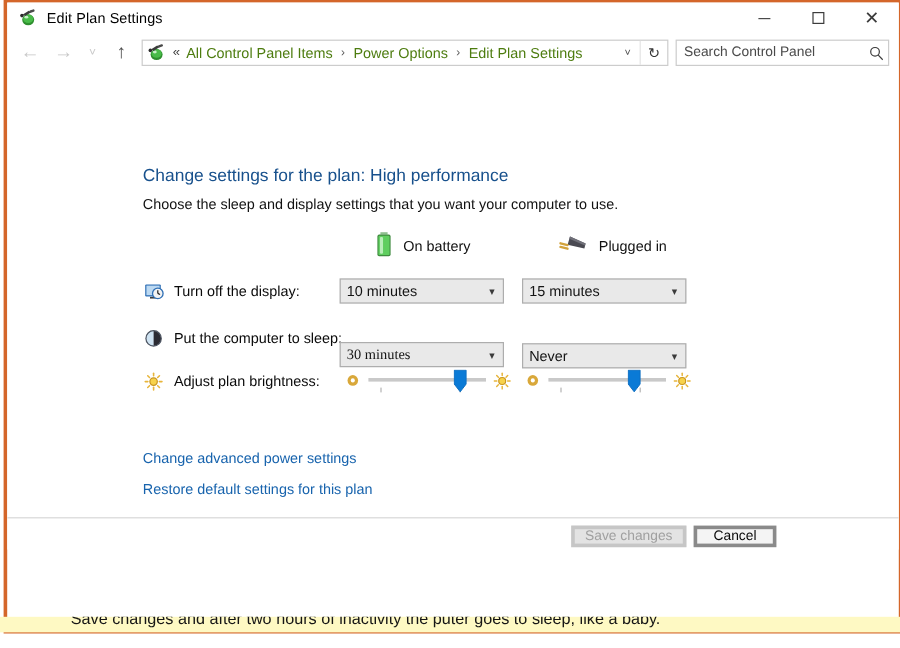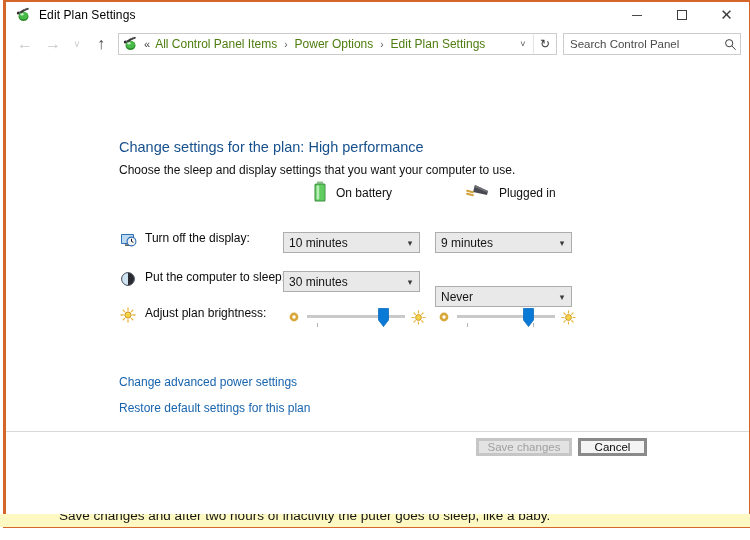--- a/index.html
+++ b/index.html
@@ -206,41 +206,42 @@
     left: 113px;
     top: 103px;
     font-size: 12px;
     color: #111111;
     white-space: nowrap;
   }
 
   
   .colhead {
     position: absolute;
-    top: 122px;
+    top: 134px;
     display: flex;
     align-items: center;
     height: 22px;
   }
   .colhead .lbl {
     font-size: 12px;
     color: #101010;
     margin-left: 8px;
     white-space: nowrap;
   }
   #col-battery { left: 306px; }
   #col-plugged { left: 459px; }
 
   
   .row {
     position: absolute;
     left: 113px;
     width: 460px;
     height: 24px;
     display: flex;
+    align-items: center;
   }
   #row-display { top: 171px; }
   #row-sleep   { top: 210px; }
   #row-bright  { top: 246px; }
 
   .row-icon {
     width: 18px; height: 18px; flex: none;
     display: flex; align-items: center; justify-content: center;
   }
   .row-label {
@@ -271,21 +272,21 @@
     white-space: nowrap;
     overflow: hidden;
   }
   .ddl .arw {
     width: 18px; flex: none;
     display: flex; align-items: center; justify-content: center;
     color: #3b3b3b; font-size: 9px;
   }
   #ddl-display-bat { left: 164px; top: 1px; }
   #ddl-display-plg { left: 316px; top: 1px; }
-  #ddl-sleep-bat   { left: 164px; top: 1px; }
+  #ddl-sleep-bat   { left: 164px; top: 15px; font-family: Liberation Serif, serif; }
   #ddl-sleep-plg   { left: 316px; top: 16px; }
 
   
   .slider-group {
     position: absolute;
     height: 24px;
     display: flex;
     align-items: center;
   }
   #slider-bat { left: 168px; top: -1px; }
@@ -519,21 +520,21 @@
           <line x1="11.5" y1="9.5" x2="13.4" y2="10.4" stroke="#1c1c1c" stroke-width="1"></line>
         </svg>
       </span>
       <span class="row-label">Turn off the display:</span>
 
       <div class="ddl" id="ddl-display-bat">
         <span class="val">10 minutes</span>
         <span class="arw">▾</span>
       </div>
       <div class="ddl" id="ddl-display-plg">
-        <span class="val">9 minutes</span>
+        <span class="val">15 minutes</span>
         <span class="arw">▾</span>
       </div>
     </div>
 
     <div class="row" id="row-sleep">
       <span class="row-icon">
         <svg width="16" height="16" viewBox="0 0 16 16">
           <circle cx="8" cy="8" r="6.4" fill="#2b2b33"></circle>
           <path d="M8 1.6 A6.4 6.4 0 0 0 8 14.4 Z" fill="#cfe3f2"></path>
           <circle cx="8" cy="8" r="6.4" fill="none" stroke="#4e5663" stroke-width="1"></circle>

